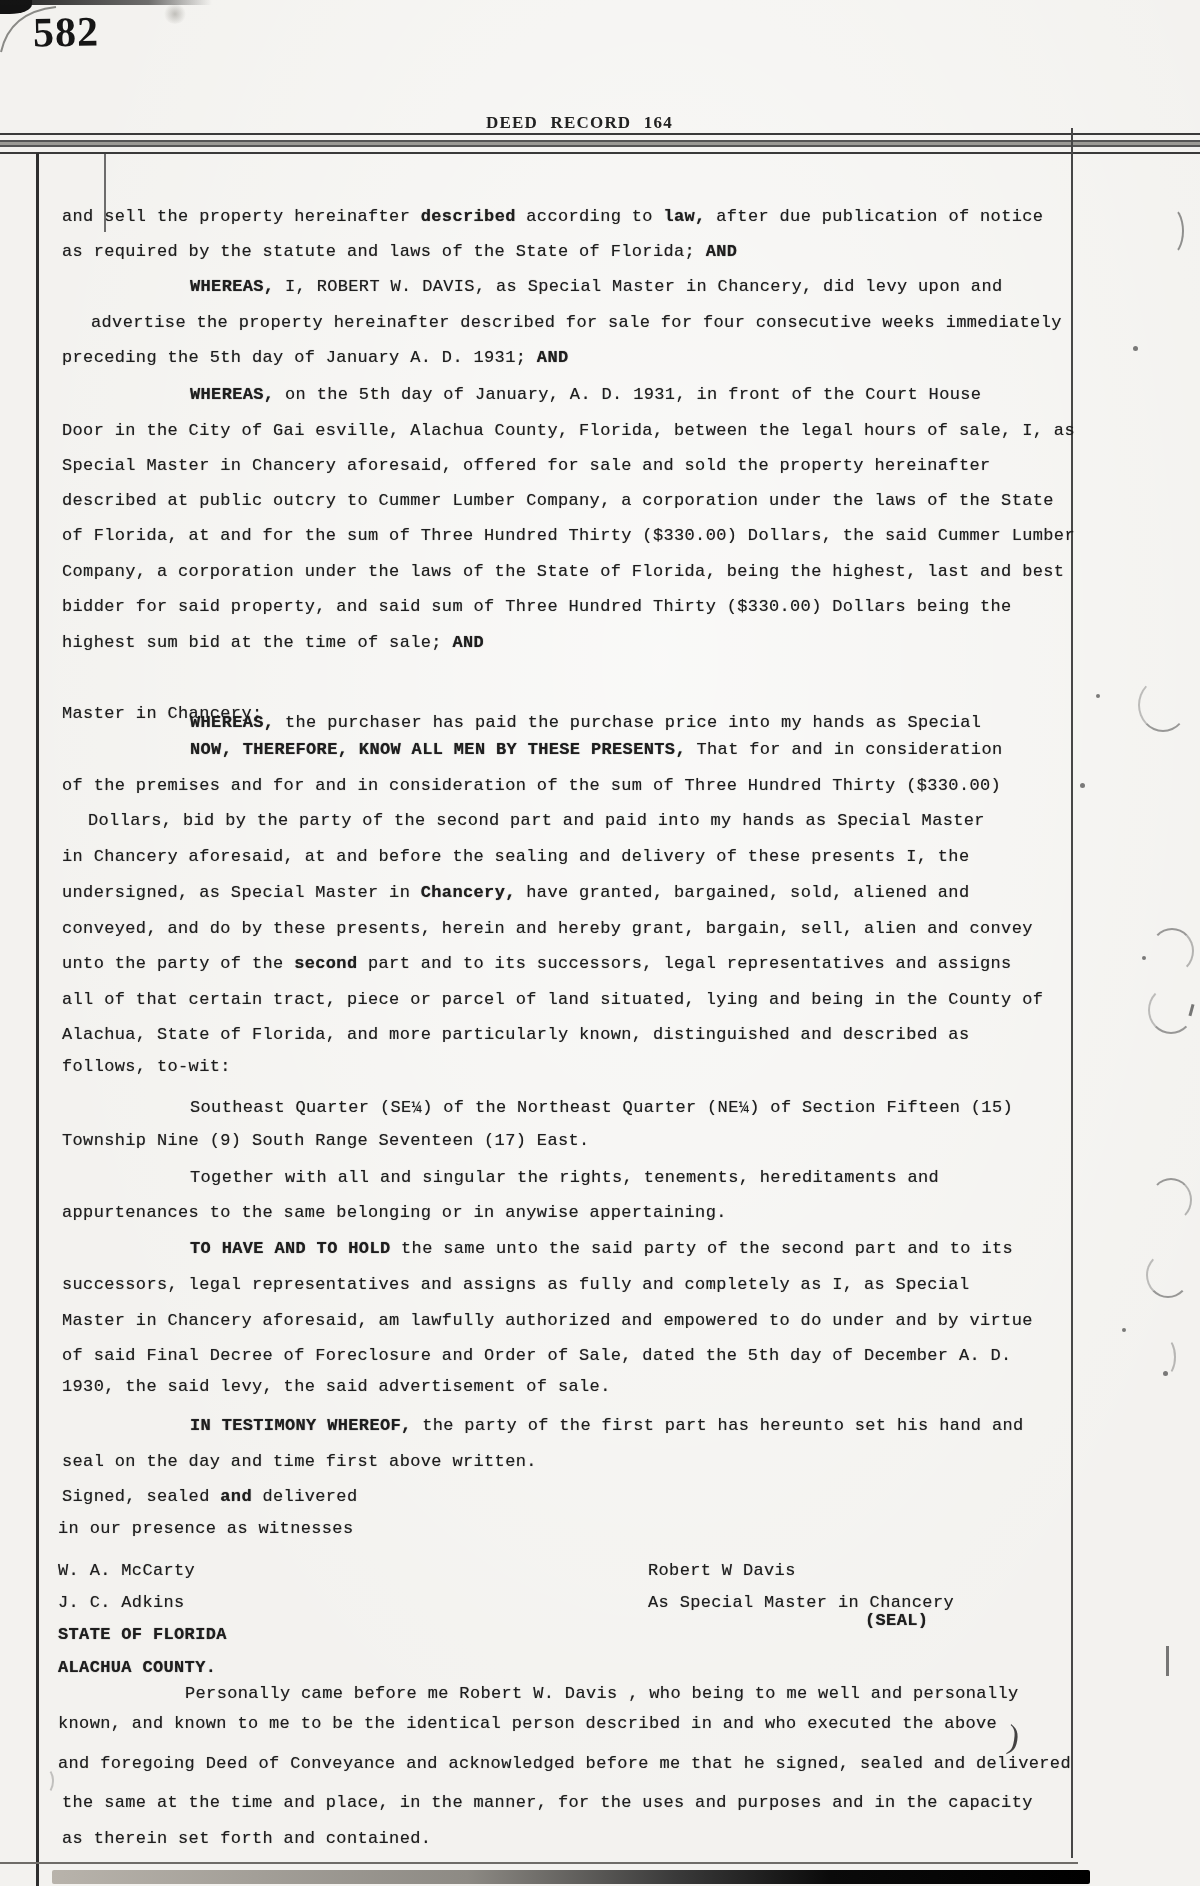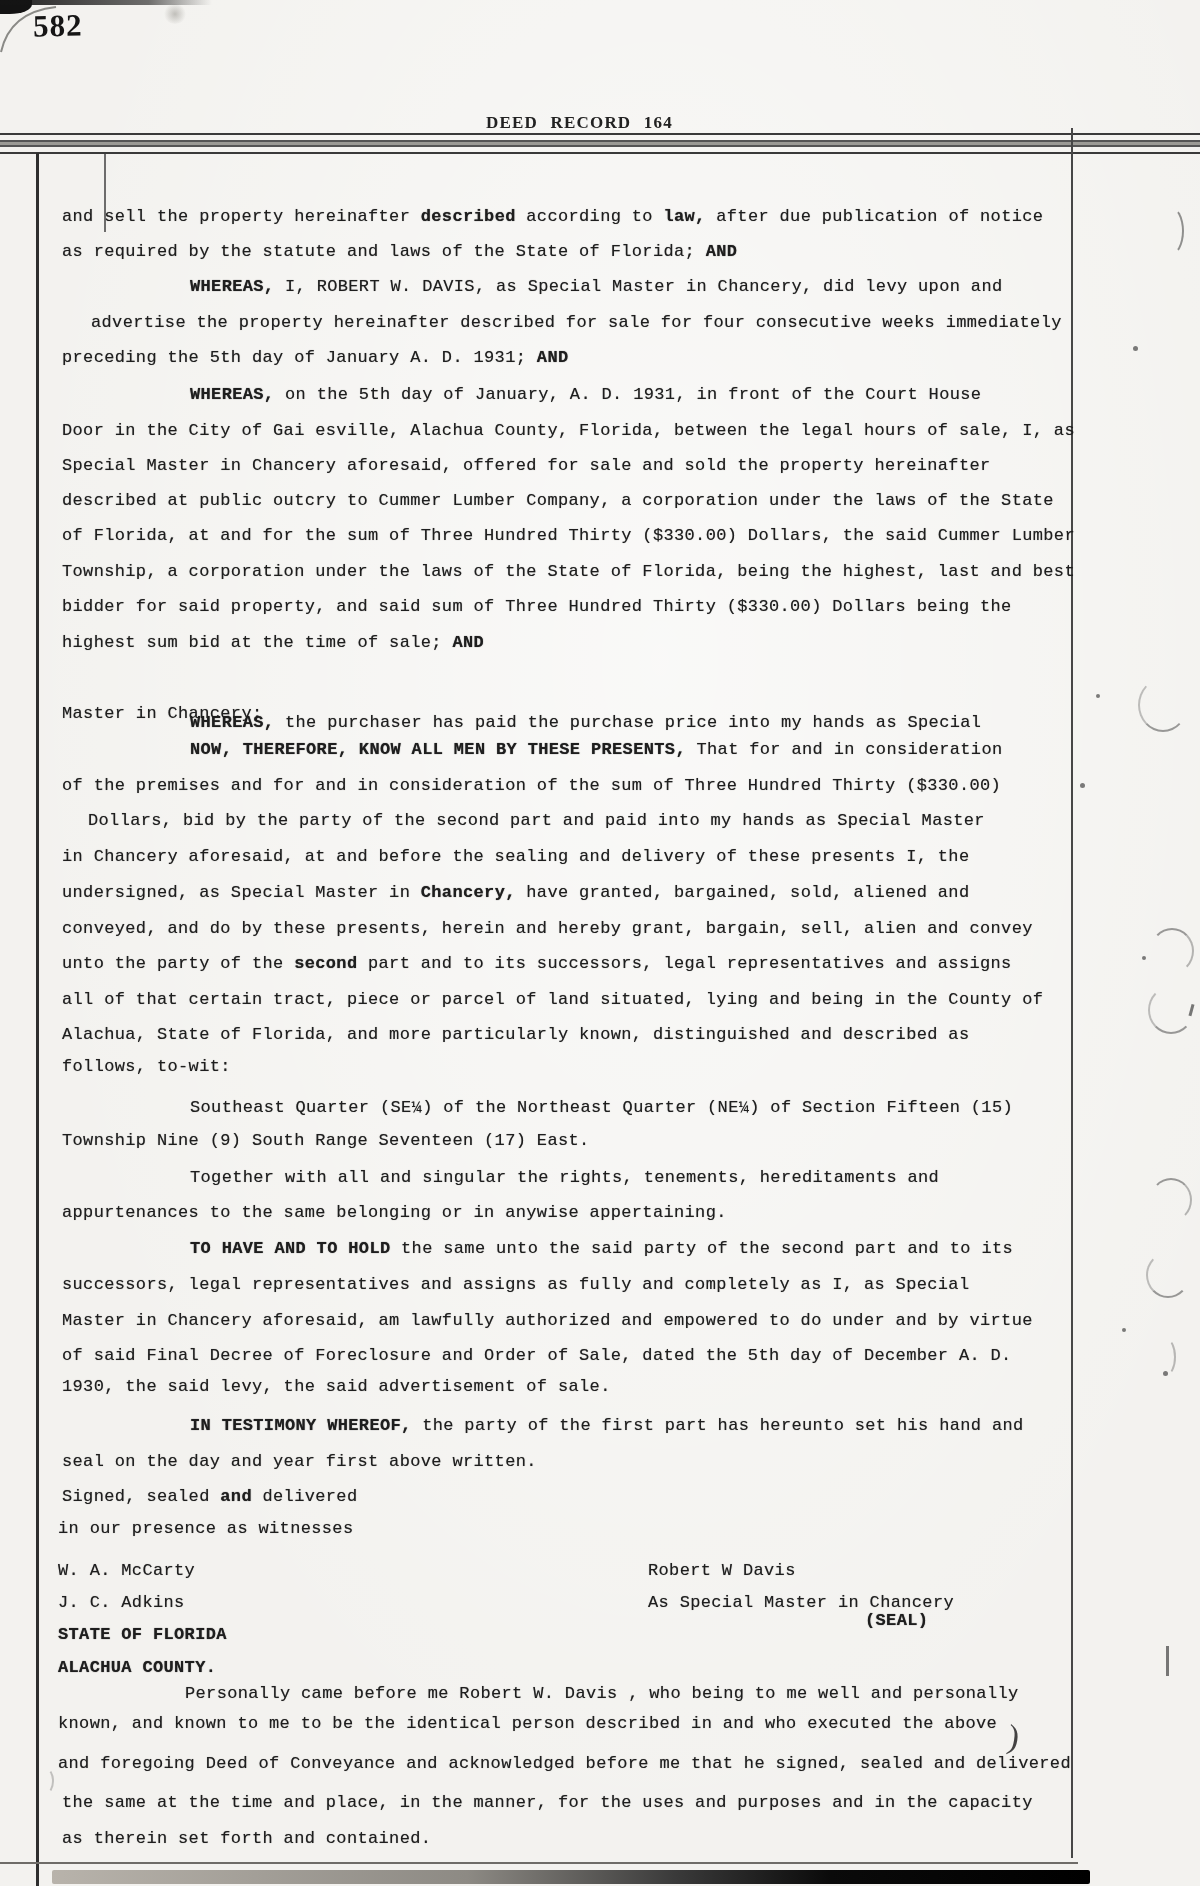--- a/index.html
+++ b/index.html
@@ -14,21 +14,21 @@
   .tl{
     position:absolute;font-size:17px;line-height:20px;letter-spacing:.35px;
     color:#1e1e1e;white-space:pre;z-index:5;
     text-shadow:0 0 .8px rgba(25,25,25,.55);
   }
   .tl b{font-weight:700;text-shadow:0 0 1px rgba(10,10,10,.7);}
   .bold{font-weight:700;text-shadow:0 0 1px rgba(10,10,10,.7);}
   
   .page-number{
     position:absolute;left:33px;top:8px;
-    font-family:"Liberation Serif", serif;font-weight:700;font-size:31px;
+    font-family:"Liberation Serif", serif;font-weight:700;font-size:42px;
     color:#161616;letter-spacing:1px;transform:rotate(-1deg);z-index:6;
   }
   .header-title{
     position:absolute;left:486px;top:113px;
     font-family:"Liberation Serif", serif;font-weight:700;font-size:17px;
     color:#222;letter-spacing:1.2px;word-spacing:7px;z-index:6;
   }
   
   .rule{position:absolute;left:0;width:1200px;z-index:2;}
   .rule-a{top:133px;height:2px;background:#3a3a3a;}
@@ -86,21 +86,21 @@
       <div class="tl" style="left: 62px; top: 207px;"><span>and sell the property hereinafter </span><b>described</b><span> according to </span><b>law,</b><span> after due publication of notice</span></div>
       <div class="tl" style="left: 62px; top: 242px;"><span>as required by the statute and laws of the State of Florida; </span><b>AND</b></div>
       <div class="tl" style="left: 190px; top: 277px;"><b>WHEREAS,</b><span> I, ROBERT W. DAVIS, as Special Master in Chancery, did levy upon and</span></div>
       <div class="tl" style="left: 62px; top: 313px; margin-left: 29px;"><span>advertise the property hereinafter described for sale for four consecutive weeks immediately</span></div>
       <div class="tl" style="left: 62px; top: 348px;"><span>preceding the 5th day of January A. D. 1931; </span><b>AND</b></div>
       <div class="tl" style="left: 190px; top: 385px;"><b>WHEREAS,</b><span> on the 5th day of January, A. D. 1931, in front of the Court House</span></div>
       <div class="tl" style="left: 62px; top: 421px;"><span>Door in the City of Gai esville, Alachua County, Florida, between the legal hours of sale, I, as</span></div>
       <div class="tl" style="left: 62px; top: 456px;"><span>Special Master in Chancery aforesaid, offered for sale and sold the property hereinafter</span></div>
       <div class="tl" style="left: 62px; top: 491px;"><span>described at public outcry to Cummer Lumber Company, a corporation under the laws of the State</span></div>
       <div class="tl" style="left: 62px; top: 526px;"><span>of Florida, at and for the sum of Three Hundred Thirty ($330.00) Dollars, the said Cummer Lumber</span></div>
-      <div class="tl" style="left: 62px; top: 562px;"><span>Township, a corporation under the laws of the State of Florida, being the highest, last and best</span></div>
+      <div class="tl" style="left: 62px; top: 562px;"><span>Company, a corporation under the laws of the State of Florida, being the highest, last and best</span></div>
       <div class="tl" style="left: 62px; top: 597px;"><span>bidder for said property, and said sum of Three Hundred Thirty ($330.00) Dollars being the</span></div>
       <div class="tl" style="left: 62px; top: 633px;"><span>highest sum bid at the time of sale; </span><b>AND</b></div>
       <div class="tl" style="left: 190px; top: 669px; margin-top: 44px;"><b>WHEREAS,</b><span> the purchaser has paid the purchase price into my hands as Special</span></div>
       <div class="tl" style="left: 62px; top: 704px;"><span>Master in Chancery;</span></div>
       <div class="tl" style="left: 190px; top: 740px;"><b>NOW, THEREFORE, KNOW ALL MEN BY THESE PRESENTS,</b><span> That for and in consideration</span></div>
       <div class="tl" style="left: 62px; top: 776px;"><span>of the premises and for and in consideration of the sum of Three Hundred Thirty ($330.00)</span></div>
       <div class="tl" style="left: 62px; top: 811px; margin-left: 26px;"><span>Dollars, bid by the party of the second part and paid into my hands as Special Master</span></div>
       <div class="tl" style="left: 62px; top: 847px;"><span>in Chancery aforesaid, at and before the sealing and delivery of these presents I, the</span></div>
       <div class="tl" style="left: 62px; top: 883px;"><span>undersigned, as Special Master in </span><b>Chancery,</b><span> have granted, bargained, sold, aliened and</span></div>
       <div class="tl" style="left: 62px; top: 919px;"><span>conveyed, and do by these presents, herein and hereby grant, bargain, sell, alien and convey</span></div>
@@ -111,21 +111,21 @@
       <div class="tl" style="left: 190px; top: 1098px;"><span>Southeast Quarter (SE¼) of the Northeast Quarter (NE¼) of Section Fifteen (15)</span></div>
       <div class="tl" style="left: 62px; top: 1131px;"><span>Township Nine (9) South Range Seventeen (17) East.</span></div>
       <div class="tl" style="left: 190px; top: 1168px;"><span>Together with all and singular the rights, tenements, hereditaments and</span></div>
       <div class="tl" style="left: 62px; top: 1203px;"><span>appurtenances to the same belonging or in anywise appertaining.</span></div>
       <div class="tl" style="left: 190px; top: 1239px;"><b>TO HAVE AND TO HOLD</b><span> the same unto the said party of the second part and to its</span></div>
       <div class="tl" style="left: 62px; top: 1275px;"><span>successors, legal representatives and assigns as fully and completely as I, as Special</span></div>
       <div class="tl" style="left: 62px; top: 1311px;"><span>Master in Chancery aforesaid, am lawfully authorized and empowered to do under and by virtue</span></div>
       <div class="tl" style="left: 62px; top: 1346px;"><span>of said Final Decree of Foreclosure and Order of Sale, dated the 5th day of December A. D.</span></div>
       <div class="tl" style="left: 62px; top: 1377px;"><span>1930, the said levy, the said advertisement of sale.</span></div>
       <div class="tl" style="left: 190px; top: 1416px;"><b>IN TESTIMONY WHEREOF,</b><span> the party of the first part has hereunto set his hand and</span></div>
-      <div class="tl" style="left: 62px; top: 1452px;"><span>seal on the day and year first above written.</span></div>
+      <div class="tl" style="left: 62px; top: 1452px;"><span>seal on the day and time first above written.</span></div>
       <div class="tl" style="left: 62px; top: 1487px;"><span>Signed, sealed </span><b>and</b><span> delivered</span></div>
       <div class="tl" style="left: 58px; top: 1519px;"><span>in our presence as witnesses</span></div>
       <div class="tl" style="left: 58px; top: 1625px;"><b>STATE OF FLORIDA</b></div>
       <div class="tl" style="left: 58px; top: 1658px;"><b>ALACHUA COUNTY.</b></div>
       <div class="tl" style="left: 185px; top: 1684px;"><span>Personally came before me Robert W. Davis , who being to me well and personally</span></div>
       <div class="tl" style="left: 58px; top: 1714px;"><span>known, and known to me to be the identical person described in and who executed the above</span></div>
       <div class="tl" style="left: 58px; top: 1754px;"><span>and foregoing Deed of Conveyance and acknowledged before me that he signed, sealed and delivered</span></div>
       <div class="tl" style="left: 62px; top: 1793px;"><span>the same at the time and place, in the manner, for the uses and purposes and in the capacity</span></div>
       <div class="tl" style="left: 62px; top: 1829px;"><span>as therein set forth and contained.</span></div>
     </div>

